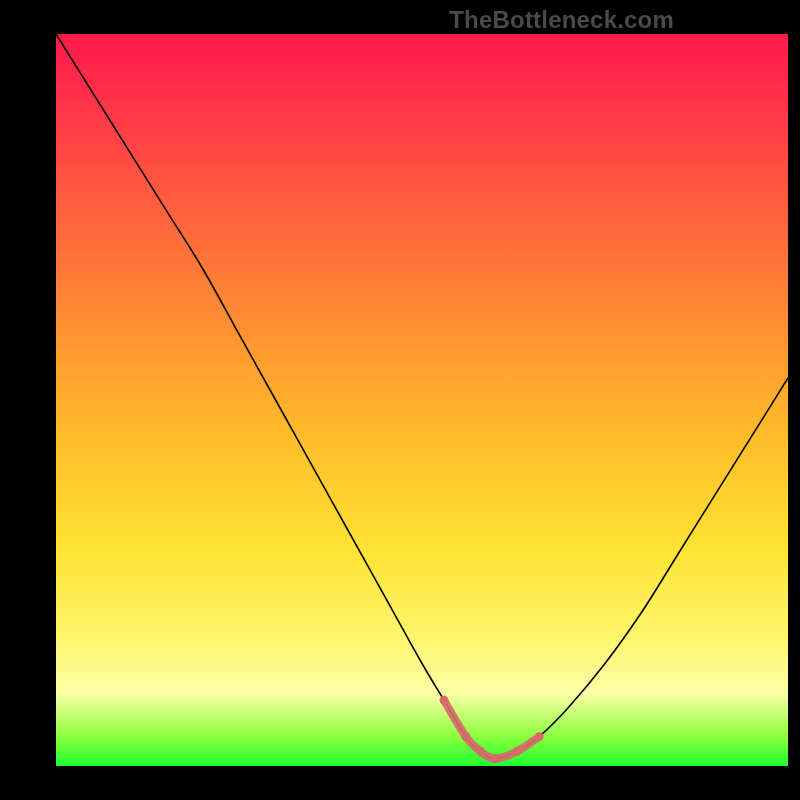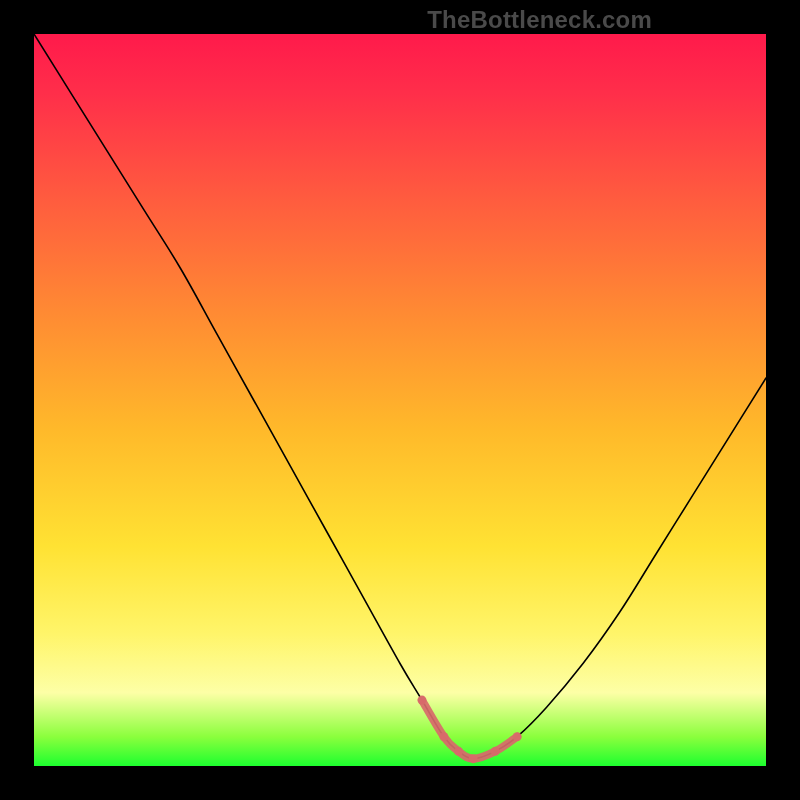--- a/index.html
+++ b/index.html
@@ -9,20 +9,21 @@
     height: 800px;
     background: #000;
     overflow: hidden;
     font-family: Arial, Helvetica, sans-serif;
   }
   .frame {
     position: relative;
     width: 664px;
     height: 800px;
     background: #000;
+    margin-left: 22px;
   }
   .watermark {
     position: absolute;
     top: 6px;
     right: 12px;
     color: #4a4a4a;
     font-size: 24px;
     font-weight: 600;
     letter-spacing: 0.2px;
     z-index: 5;

